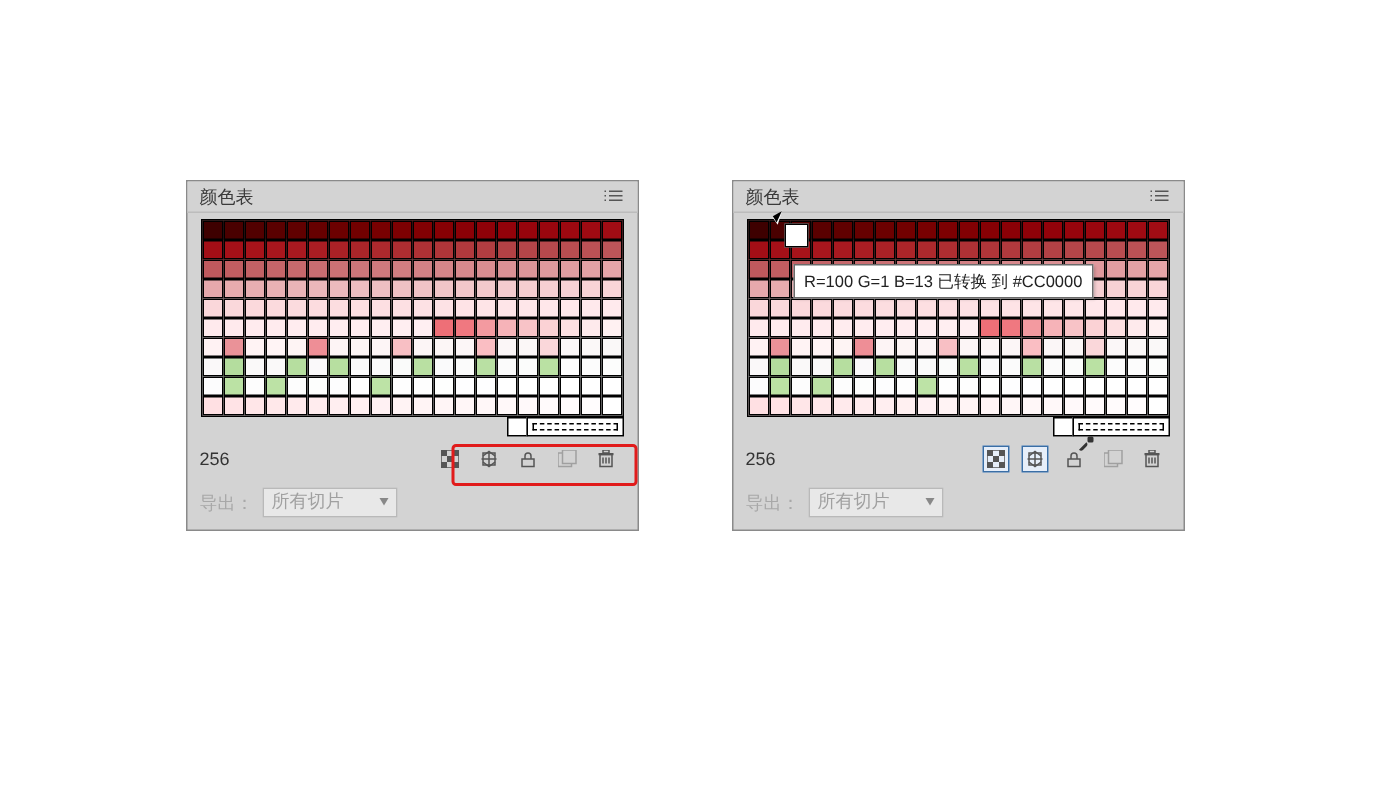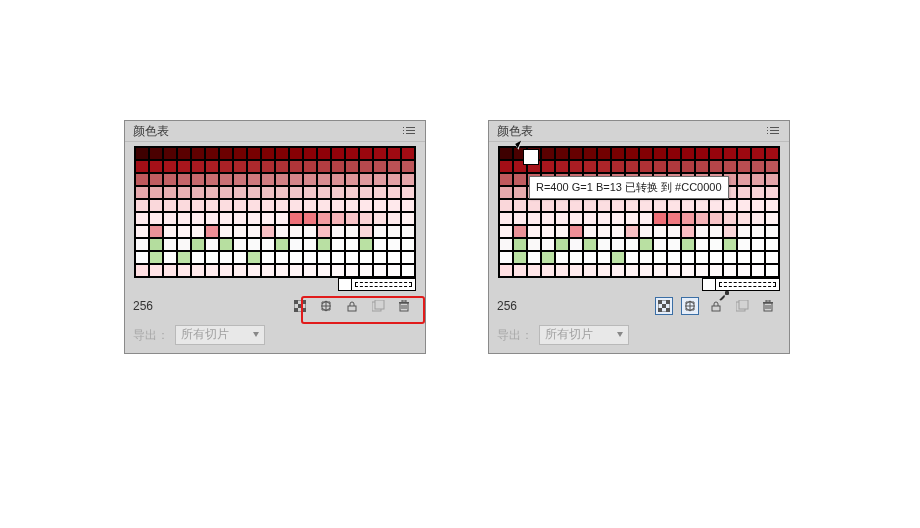--- a/index.html
+++ b/index.html
@@ -559,17 +559,17 @@
     </div>
   </div>
   <div class="exp">
     <span>导出：</span>
     <div class="sel"><span>所有切片</span></div>
   </div>
 
   <div class="cursor" style="left:34px;top:28px">
         <span class="arr"></span>
       </div>
-  <div class="tooltip" style="left:40px;top:55px">R=400 G=1 B=13 已转换 到 #CC0000</div>
+  <div class="tooltip" style="left:40px;top:55px">R=100 G=1 B=13 已转换 到 #CC0000</div>
   <div class="eyedrop" style="left:228px;top:168px"></div>
 </div>
 
 </div>
 
 </body></html>

